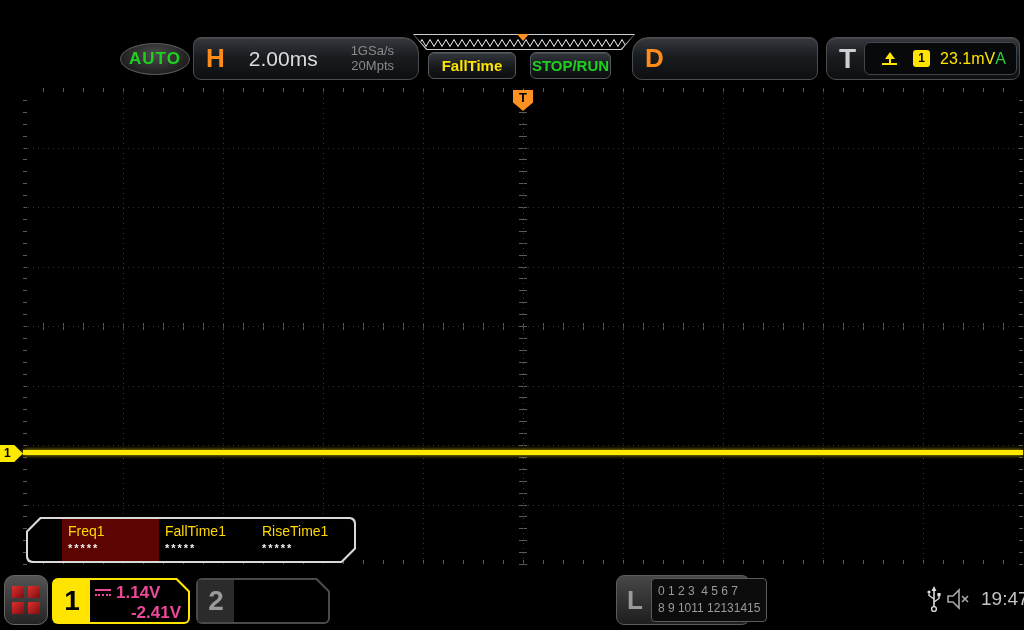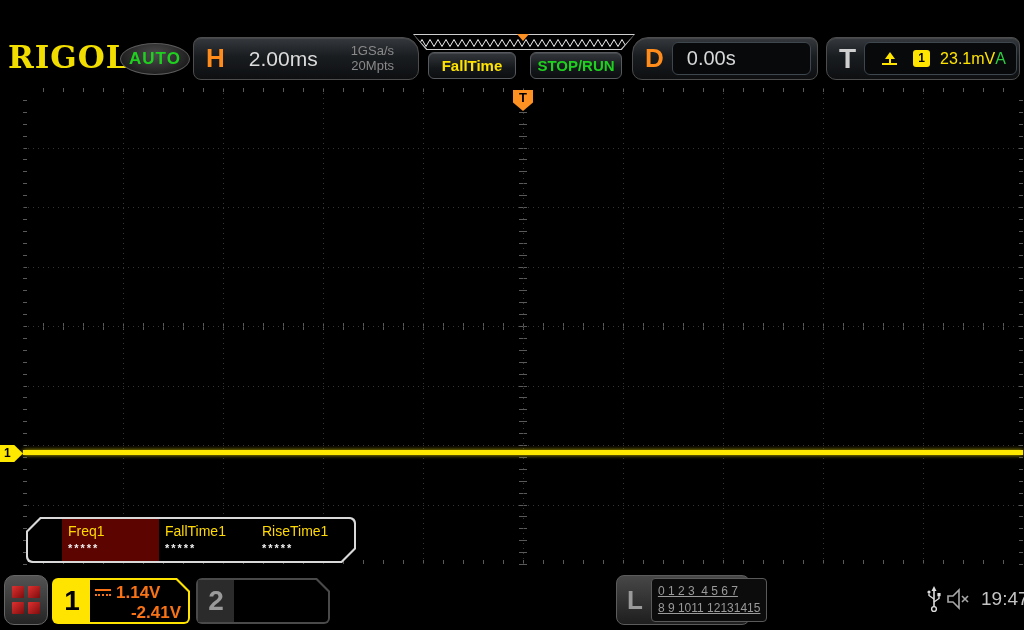--- a/index.html
+++ b/index.html
@@ -51,21 +51,21 @@
   .preview-tri { position:absolute; left:104px; top:0; width:0; height:0;
              border-left:6px solid transparent; border-right:6px solid transparent;
              border-top:7px solid #ff9022; }
 
   .soft-btn { position:absolute; top:52px; height:27px;
              background:linear-gradient(180deg,#33373b,#15181b 60%,#0c0e10);
              border:1px solid #565a5e; border-radius:6px; text-align:center;
              font-weight:bold; font-size:15px; line-height:25px;
              box-shadow:inset 0 1px 0 rgba(255,255,255,.1); cursor:pointer; }
   .measure-btn { left:428px; width:88px; color:#ffe400; }
-  .stoprun-btn { left:530px; width:92px; color:#1fd11f; }
+  .stoprun-btn { left:530px; width:81px; color:#1fd11f; }
 
   
   .graticule { position:absolute; left:23px; top:88px; width:1000px; height:476px; }
   .vline { position:absolute; top:0; width:1px; height:100%;
            background:repeating-linear-gradient(to bottom,#343434 0 1px, transparent 1px 5px); }
   .hline { position:absolute; left:0; height:1px; width:100%;
            background:repeating-linear-gradient(to right,#343434 0 1px, transparent 1px 5px); }
   .vline.center, .hline.center { opacity:1.4; }
   .tick { position:absolute; background:#5a5a5a; }
 
@@ -110,48 +110,47 @@
            display:flex; }
   .ch1-block { left:52px; width:138px; }
   .ch2-block { left:196px; width:134px; }
   .ch1-block .ch-outer { background:#ffe400; }
   .ch2-block .ch-outer { background:#4a4a4a; }
   .ch-tab { width:36px; text-align:center; font-weight:bold; font-size:28px; line-height:42px; }
   .ch1-block .ch-tab { background:#ffe400; color:#000; }
   .ch2-block .ch-tab { background:#2b2b2b; color:#9a9a9a; }
   .ch-vals { flex:1; display:flex; flex-direction:column; justify-content:space-between;
            padding:3px 7px 3px 5px; font-size:17px; font-weight:600; }
-  .ch1-block .ch-vals { color:#f97316; }
+  .ch1-block .ch-vals { color:#ec4899; }
   .ch2-block .ch-vals { color:#9a9a9a; }
   .ch-line1 { display:flex; align-items:center; gap:5px; }
   .ch-line2 { align-self:flex-end; }
   .dc-icon { width:16px; height:9px; border-top:2px solid currentColor; position:relative; }
   .dc-icon::after { content:""; position:absolute; left:0; top:3px; width:16px;
            border-top:2px dotted currentColor; }
 
   .logic-block { position:absolute; left:616px; top:575px; width:134px; height:50px;
            background:linear-gradient(180deg,#474747,#1e1e1e); border:1px solid #5c5c5c;
            border-radius:8px; display:flex; align-items:center; cursor:pointer; }
   .logic-letter { color:#9a9a9a; font-weight:bold; font-size:26px; margin-left:10px; }
   .logic-digits { margin-left:8px; margin-right:6px; flex:1; background:#0c0c0c;
            border:1px solid #5a5a5a; border-radius:4px; padding:4px 6px;
            color:#9a9a9a; font-size:12px; line-height:1.45; }
-  .logic-row { white-space:pre;text-decoration:underline; }
+  .logic-row { white-space:pre; }
 
   .usb-icon { position:absolute; left:926px; top:585px; }
   .mute-icon { position:absolute; left:946px; top:588px; }
   .clock { position:absolute; left:981px; top:588px; color:#c4c4c4; font-size:19px; }
 </style>
 </head>
 <body>
 
 <div class="screen">
 
 
-  <div class="logo">RIGOL</div>
   <div class="auto-badge">AUTO</div>
 
   <div class="hud-box h-box">
     <span class="hud-letter">H</span>
     <span class="h-main">2.00ms</span>
     <span class="h-rates">
       <span>1GSa/s</span><br>
       <span>20Mpts</span>
     </span>
   </div>
@@ -162,23 +161,20 @@
           <polyline points="4,11.5 8,4.5 12,11.5 16,4.5 20,11.5 24,4.5 28,11.5 32,4.5 36,11.5 40,4.5 44,11.5 48,4.5 52,11.5 56,4.5 60,11.5 64,4.5 68,11.5 72,4.5 76,11.5 80,4.5 84,11.5 88,4.5 92,11.5 96,4.5 100,11.5 104,4.5 108,11.5 112,4.5 116,11.5 120,4.5 124,11.5 128,4.5 132,11.5 136,4.5 140,11.5 144,4.5 148,11.5 152,4.5 156,11.5 160,4.5 164,11.5 168,4.5 172,11.5 176,4.5 180,11.5 184,4.5 188,11.5 192,4.5 196,11.5 200,4.5 204,11.5 208,4.5 212,11.5 216,4.5" fill="none" stroke="#f0f0f0" stroke-width="1"></polyline>
         </svg></div>
     <div class="preview-tri"></div>
   </div>
 
   <div class="soft-btn measure-btn">FallTime</div>
   <div class="soft-btn stoprun-btn">STOP/RUN</div>
 
   <div class="hud-box d-box">
     <span class="hud-letter">D</span>
-    <span class="inset-box">
-        <span class="d-value">0.00s</span>
-      </span>
   </div>
 
   <div class="hud-box t-box">
     <span class="hud-letter t-letter">T</span>
     <span class="inset-box">
       <svg class="slope-icon" width="18" height="16" viewBox="0 0 18 16">
         <path d="M1,13 H16" stroke="#ffe400" stroke-width="2" fill="none"></path>
         <path d="M9,12 V7" stroke="#ffe400" stroke-width="2" fill="none"></path>
         <path d="M9,1 L4,8 H14 Z" fill="#ffe400"></path>
       </svg>

